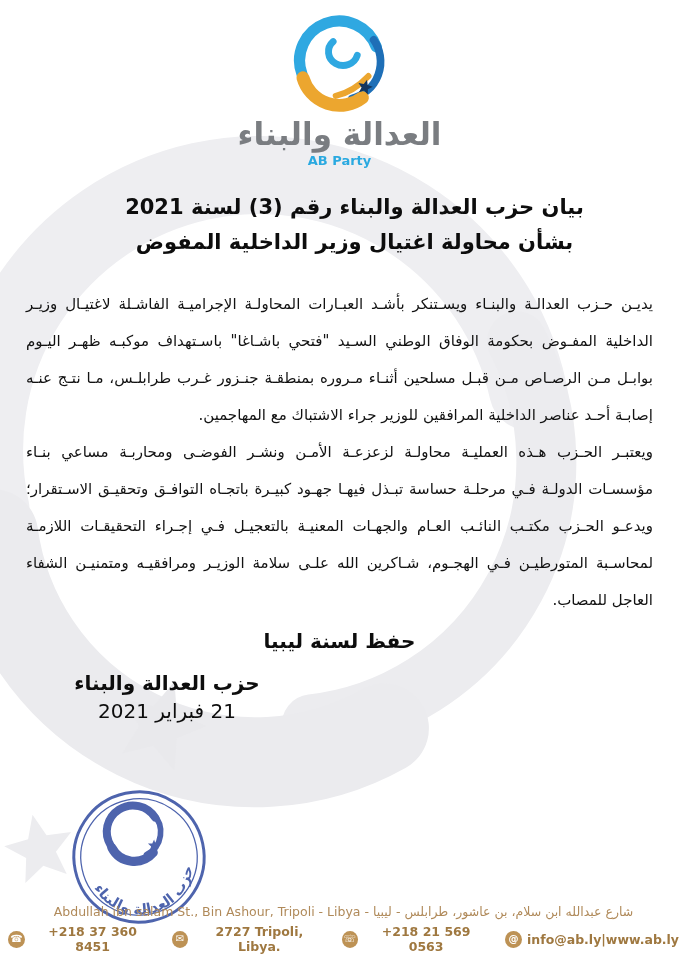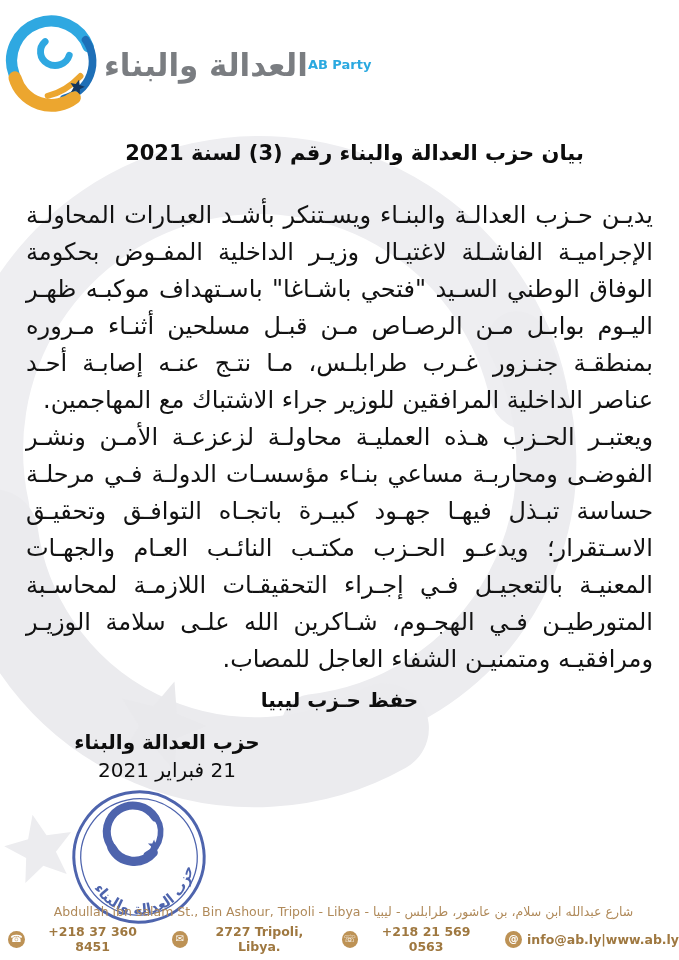--- a/index.html
+++ b/index.html
@@ -7,36 +7,36 @@
     width:679px;height:960px;
     background:#ffffff;
     font-family:"DejaVu Sans",sans-serif;
     position:relative;
     overflow:hidden;
   }
   .watermark{position:absolute;inset:0;z-index:0;pointer-events:none;}
   .page{position:relative;z-index:1;width:100%;height:100%;}
 
   
-  .header{display:flex;flex-direction:row;align-items:center;padding-top:14px;}
+  .header{display:flex;flex-direction:column;align-items:center;padding-top:14px;}
   .logo-svg{display:block;}
   .logo-ar{font-size:31px;font-weight:bold;color:#7a7d81;margin-top:2px;letter-spacing:0;}
   .logo-en{font-size:13px;font-weight:bold;color:#2aa9e0;margin-top:1px;}
 
   
   .title-block{margin-top:22px;text-align:center;direction:rtl;color:#0d0d0d;padding-left:30px;}
   .title-line{font-size:21px;font-weight:bold;line-height:35px;}
 
   
   .body-text{
     margin:26px 26px 0 26px;
     direction:rtl;
     text-align:justify;
     text-align-last:right;
-    font-size:24px;
+    font-size:15px;
     line-height:37px;
     color:#121212;
   }
   .body-text p{margin:0;}
   .closing{margin-top:10px;text-align:center;direction:rtl;font-size:20px;font-weight:bold;color:#0d0d0d;}
 
   
   .signature{margin:18px auto 0 0;width:270px;margin-left:32px;text-align:center;direction:rtl;color:#0d0d0d;}
   .sig-party{font-size:20px;font-weight:bold;}
   .sig-date{font-size:20px;margin-top:4px;}
@@ -87,28 +87,29 @@
         <path d="M 55,95 Q 76,90 93,72" stroke="#eca62f" stroke-width="7"></path>
       </g>
       <polygon transform="translate(89,85) rotate(15)" points="0,-9 2.35,-3.24 8.56,-2.78 3.8,1.24 5.29,7.28 0,4 -5.29,7.28 -3.8,1.24 -8.56,-2.78 -2.35,-3.24" fill="#14365f"></polygon>
     </svg>
     <div class="logo-ar">العدالة والبناء</div>
     <div class="logo-en">AB Party</div>
   </div>
 
   <div class="title-block">
     <div class="title-line">بيان حزب العدالة والبناء رقم (3) لسنة 2021</div>
+    <div class="title-line">بشأن محاولة اغتيال وزير الداخلية المفوض</div>
   </div>
 
   <div class="body-text">
     <p>يديـن حـزب العدالـة والبنـاء ويسـتنكر بأشـد العبـارات المحاولـة الإجراميـة الفاشـلة لاغتيـال وزيـر الداخلية المفـوض بحكومة الوفاق الوطني السـيد "فتحي باشـاغا" باسـتهداف موكبـه ظهـر اليـوم بوابـل مـن الرصـاص مـن قبـل مسلحين أثنـاء مـروره بمنطقـة جنـزور غـرب طرابلـس، مـا نتـج عنـه إصابـة أحـد عناصر الداخلية المرافقين للوزير جراء الاشتباك مع المهاجمين.</p>
     <p>ويعتبـر الحـزب هـذه العمليـة محاولـة لزعزعـة الأمـن ونشـر الفوضـى ومحاربـة مساعي بنـاء مؤسسـات الدولـة فـي مرحلـة حساسة تبـذل فيهـا جهـود كبيـرة باتجـاه التوافـق وتحقيـق الاسـتقرار؛ ويدعـو الحـزب مكتـب النائـب العـام والجهـات المعنيـة بالتعجيـل فـي إجـراء التحقيقـات اللازمـة لمحاسـبة المتورطيـن فـي الهجـوم، شـاكرين الله علـى سلامة الوزيـر ومرافقيـه ومتمنيـن الشفاء العاجل للمصاب.</p>
   </div>
 
-  <div class="closing">حفظ حـزب ليبيا</div>
+  <div class="closing">حفظ لسنة ليبيا</div>
 
   <div class="signature">
     <div class="sig-party">حزب العدالة والبناء</div>
     <div class="sig-date">21 فبراير 2021</div>
   </div>
 
   <svg class="stamp" width="146" height="146" viewBox="0 0 148 148" aria-hidden="true">
     <defs>
       <path id="stampArc" d="M 20,78 A 54,54 0 0 0 128,78"></path>
     </defs>

